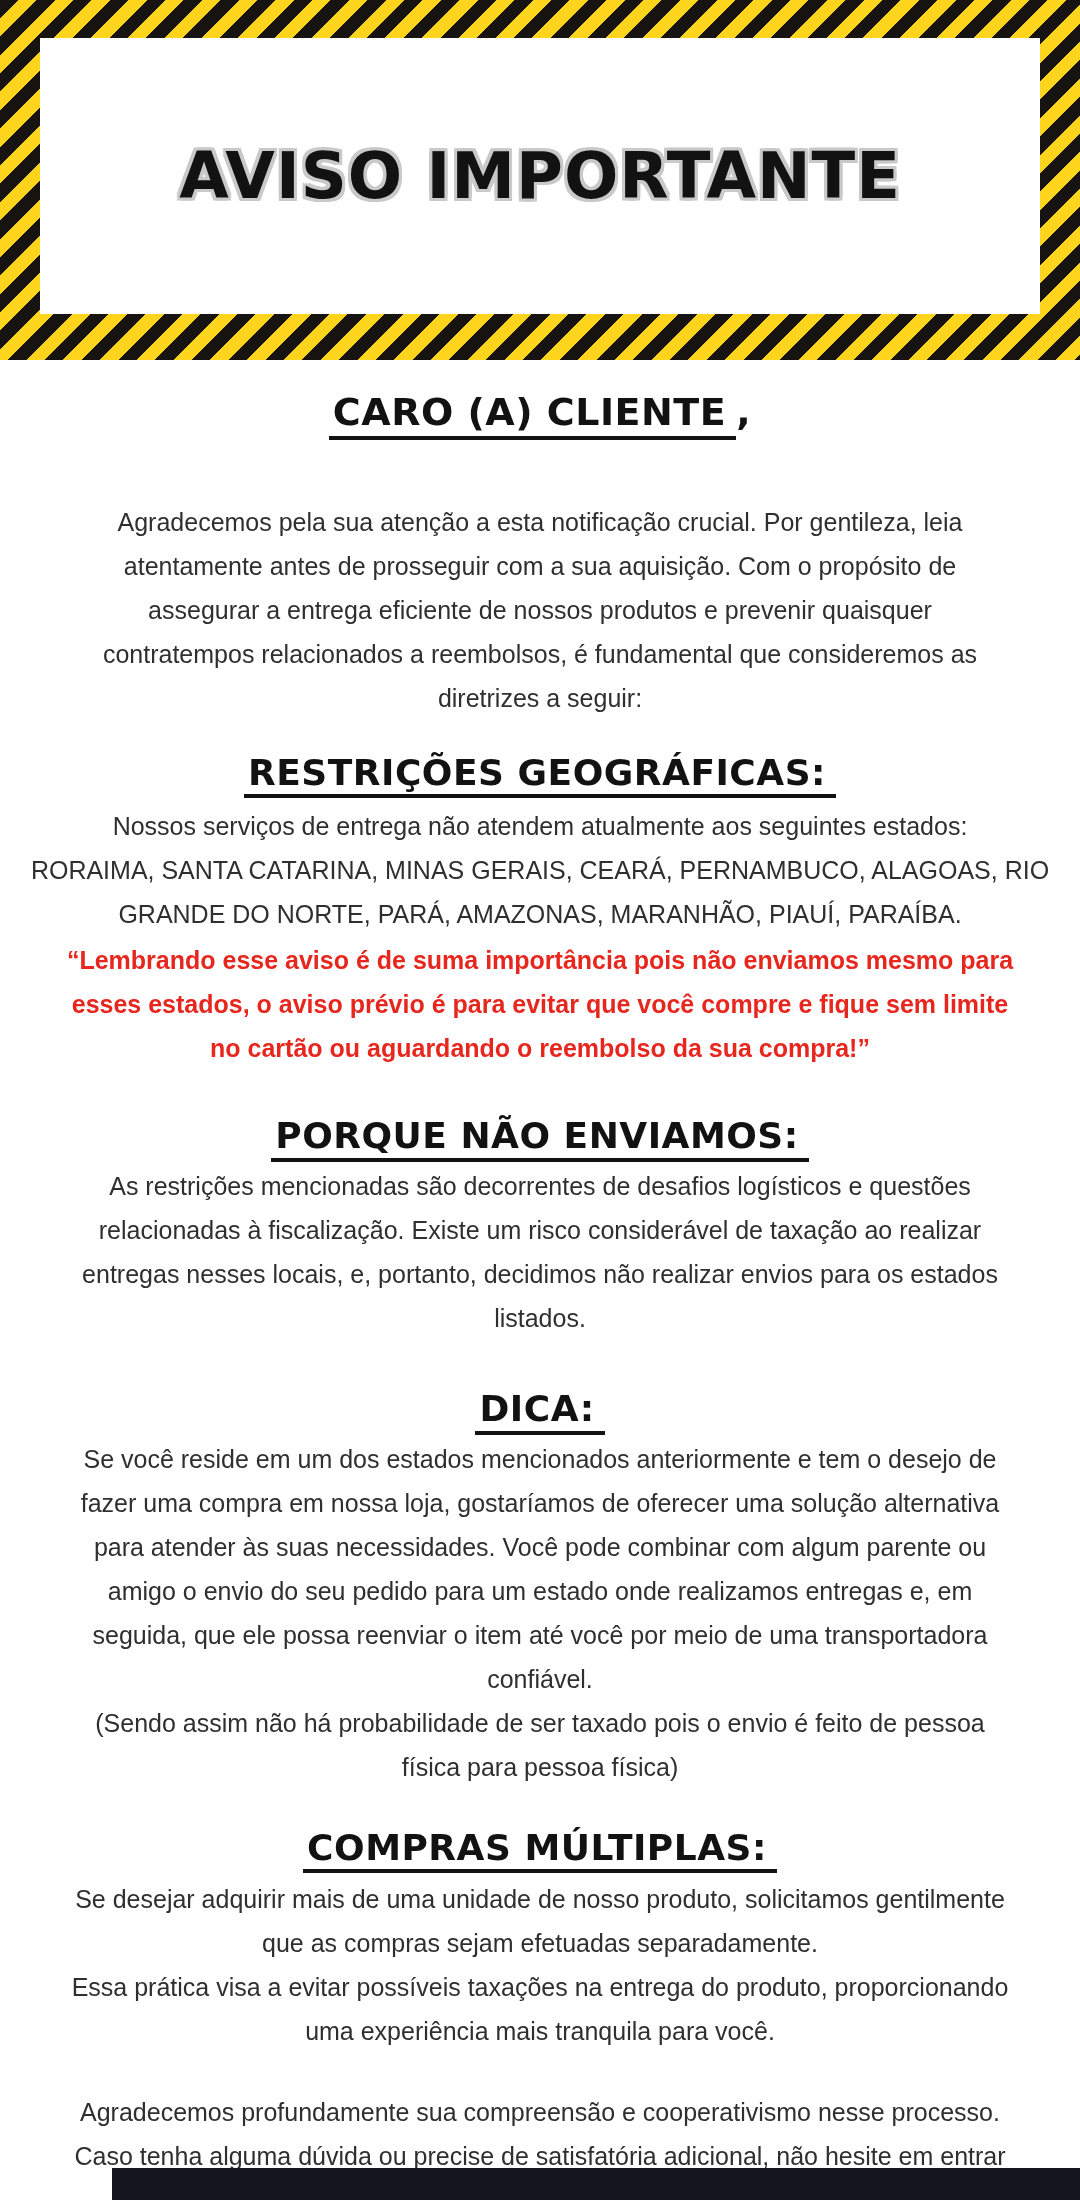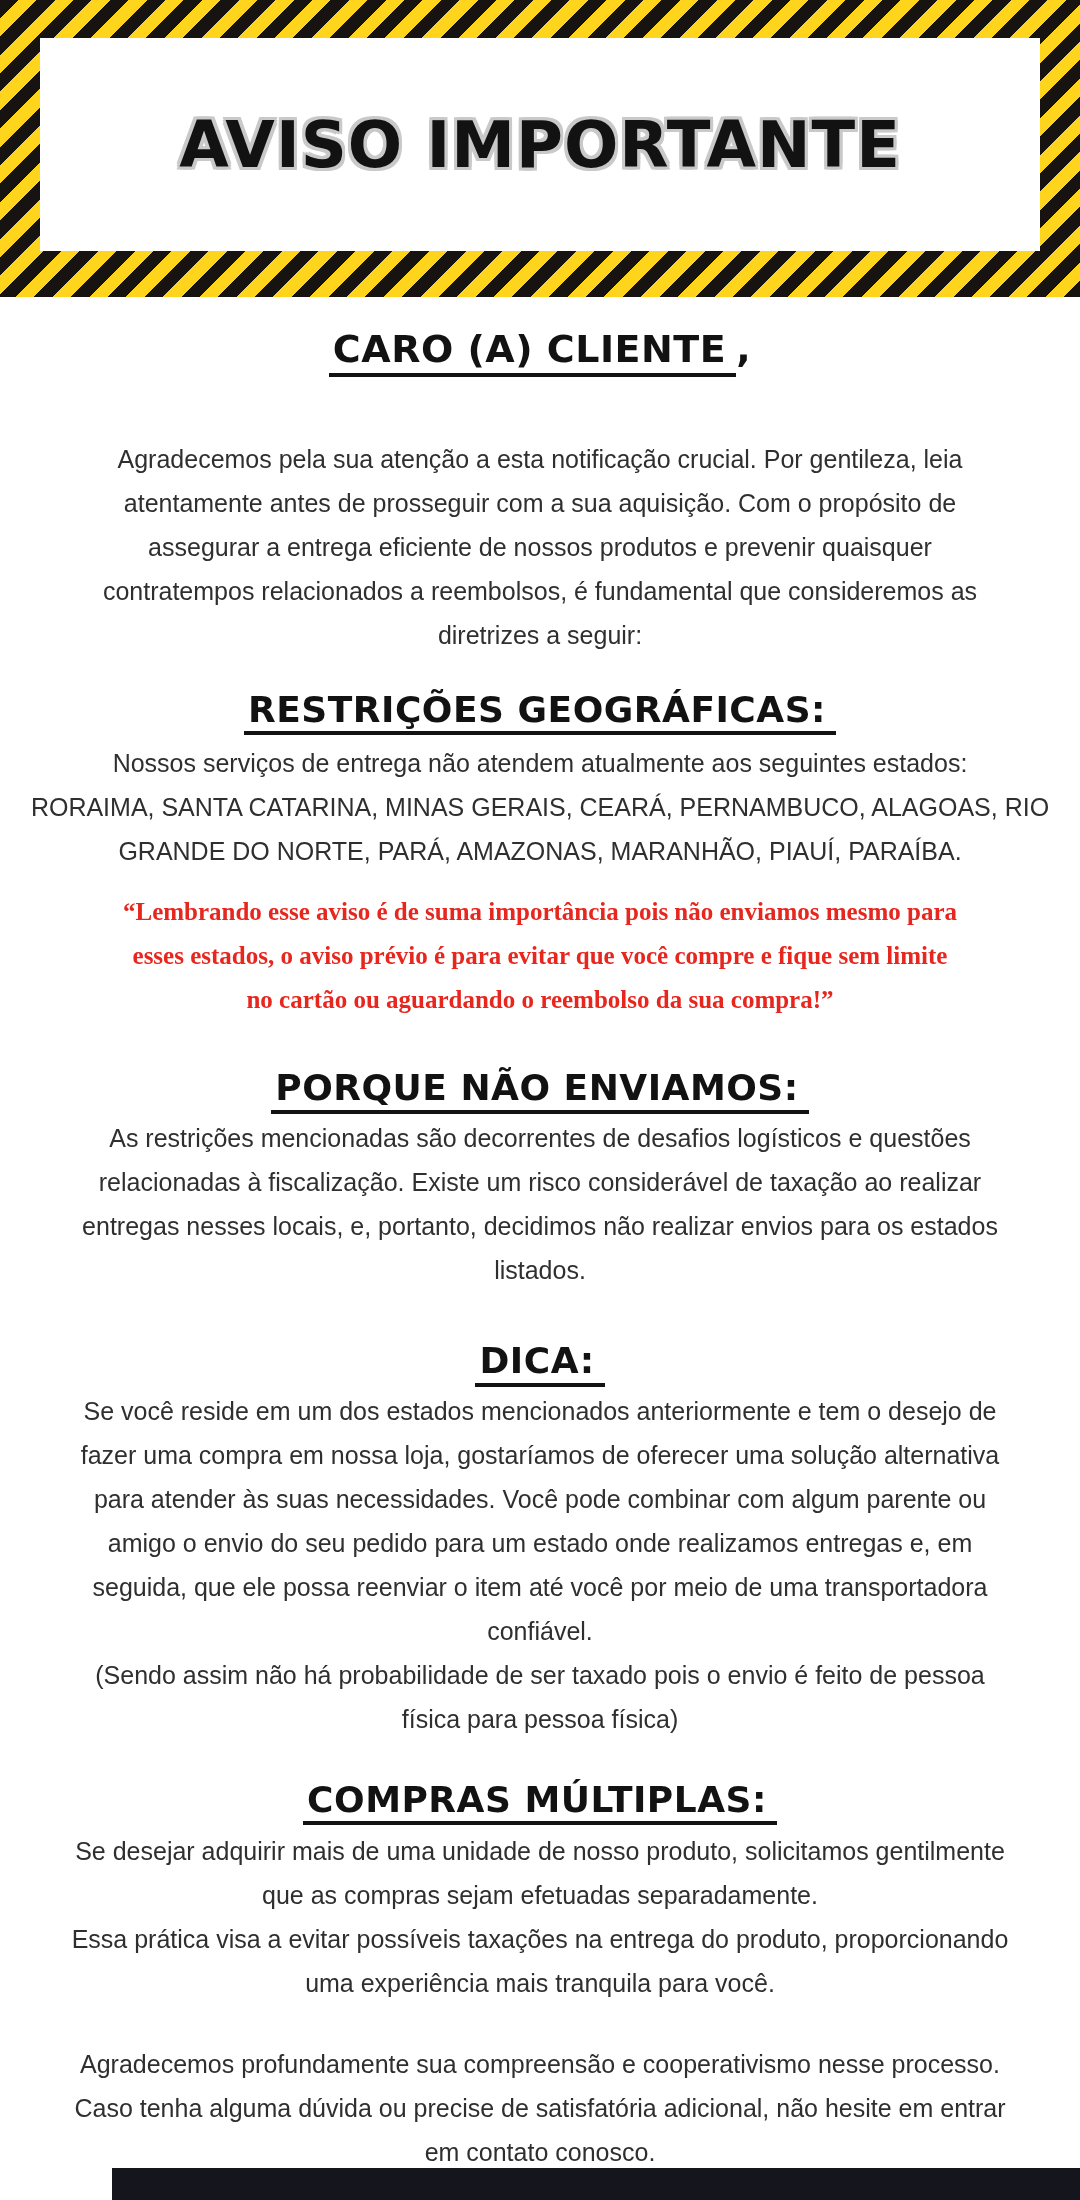--- a/index.html
+++ b/index.html
@@ -15,21 +15,21 @@
     height:2200px;
     background:#ffffff;
     font-family:"Liberation Sans",sans-serif;
     color:var(--body-text);
     position:relative;
     overflow:hidden;
   }
   
   .banner{
     position:relative;
-    height:297px;
+    height:360px;
     background:repeating-linear-gradient(
       135deg,
       var(--stripe-black) 0 13px,
       var(--stripe-yellow) 13px 26px
     );
   }
   .banner-box{
     position:absolute;
     left:40px; right:40px; top:38px; bottom:46px;
     background:#ffffff;
@@ -73,22 +73,21 @@
     line-height:1.1;
   }
   .greeting{font-size:38px; margin-top:30px;}
   .section-heading{font-size:36px;}
   .intro{margin-top:60px;}
   .h-geo{margin-top:32px;}
   .geo-list{margin-top:6px;}
   .warning{
     color:var(--warning-red);
     font-weight:bold;
-    margin-top:17px;
-    font-family:Liberation Serif, serif;
+    margin-top:2px;
   }
   .h-why{margin-top:45px;}
   .why-body{margin-top:2px;}
   .h-tip{margin-top:48px;}
   .tip-body{margin-top:2px;}
   .h-multi{margin-top:38px;}
   .multi-body{margin-top:4px;}
   .closing{margin-top:37px;}
   .signature{
     font-size:27px;

